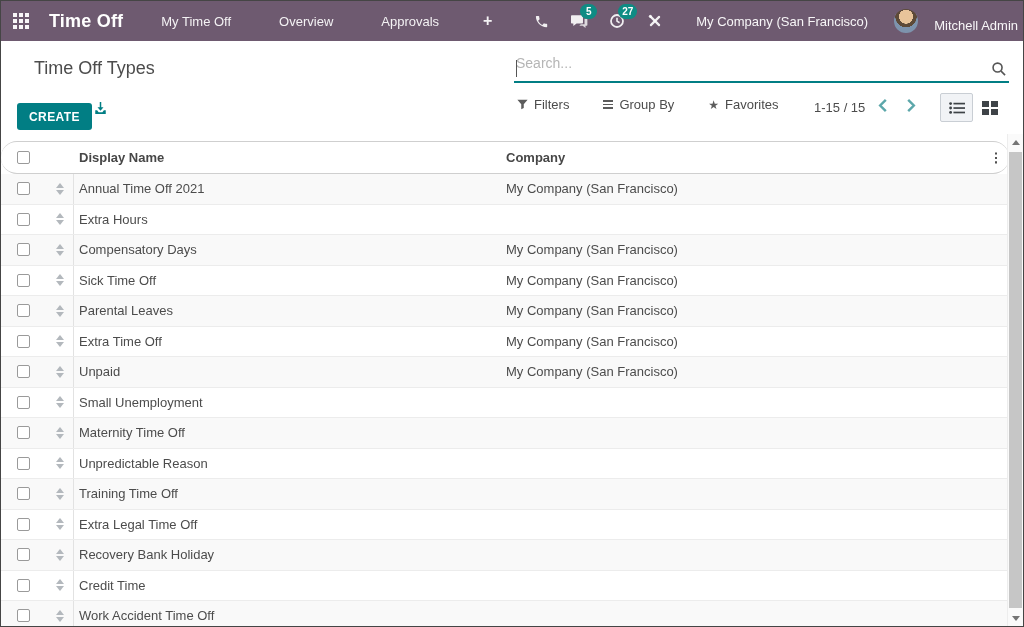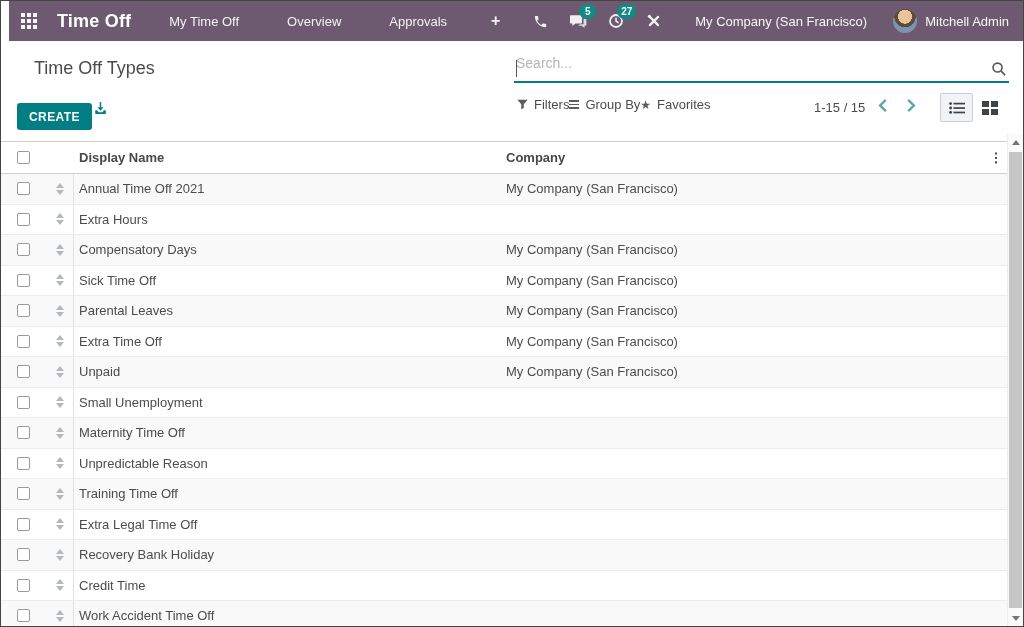--- a/index.html
+++ b/index.html
@@ -1,74 +1,74 @@
 <!DOCTYPE html>
 <html style="--navbar-bg: #6e5a70; --accent: #017e84; --badge: #0e8c84;"><head>
 <meta charset="utf-8">
 <style>
   * { margin:0; padding:0; box-sizing:border-box; }
   html,body { width:1024px; height:627px; overflow:hidden; }
   body { font-family:"Liberation Sans", sans-serif; color:#4c4c4c; background:#fff; }
   .frame { position:relative; width:1024px; height:627px; border:1px solid #454545; background:#fff; overflow:hidden; }
 
   
-  .navbar { position:absolute; top:0; left:8px; right:0; height:40px;
+  .navbar { position:absolute; top:0; left:0; right:0; height:40px;
             background:var(--navbar-bg,#6e5a70); display:flex; align-items:center; color:#fff; }
   .apps-btn { width:40px; height:40px; display:flex; align-items:center; justify-content:center; cursor:pointer; }
   .apps-grid { display:grid; grid-template-columns:repeat(3,4px); grid-template-rows:repeat(3,4px); gap:2px; }
   .apps-grid i { background:#fff; width:4px; height:4px; opacity:.95; }
   .brand { font-size:18px; font-weight:bold; margin:0 14px 0 8px; letter-spacing:.2px; }
   .nav-menu { display:flex; align-items:center; gap:0; height:100%; }
   .nav-item { padding:0 24px; height:100%; display:flex; align-items:center; font-size:13px; color:rgba(255,255,255,.92); cursor:pointer; }
   .nav-plus { font-size:16px; font-weight:bold; padding:0 20px; }
   .nav-right { margin-left:auto; display:flex; align-items:center; height:100%; }
   .sysicon { position:relative; width:38px; height:40px; display:flex; align-items:center; justify-content:center; cursor:pointer; color:rgba(255,255,255,.9); }
   .sysicon svg { display:block; }
   .badge { position:absolute; top:3px; left:20px; min-width:17px; height:15px; padding:0 4px;
            background:var(--badge,#0e8c84); color:#fff; font-size:10px; font-weight:bold;
            border-radius:8px; display:flex; align-items:center; justify-content:center; }
   .company-switch { font-size:13px; padding:0 26px 0 22px; cursor:pointer; color:rgba(255,255,255,.95); }
-  .user-menu { display:flex; align-items:center; gap:8px; padding-right:14px; cursor:pointer; }
+  .user-menu { display:flex; align-items:flex-end; gap:16px; padding-right:5px; cursor:pointer; }
   .avatar { width:24px; height:24px; border-radius:50%;
             background:radial-gradient(circle at 50% 32%, #e8c49a 0 34%, #5d4a38 35% 52%, #7d93ad 53% 100%); }
   .user-name { font-size:13px; color:rgba(255,255,255,.95); }
 
   
   .page-title { position:absolute; left:33px; top:57px; font-size:18px; color:#4c4c4c; }
   .searchbox { position:absolute; left:513px; right:14px; top:53px; height:29px; border-bottom:2px solid var(--accent,#017e84); }
   .searchbox input { width:100%; height:100%; border:none; outline:none; font-size:14px; color:#4c4c4c; padding:0 26px 12px 2px; font-family:"Liberation Sans",sans-serif; background:transparent; }
   .searchbox input::placeholder { color:#b5b5b5; }
   .search-caret { position:absolute; left:2px; top:6px; width:1px; height:17px; background:#555; }
   .search-mag { position:absolute; right:2px; top:7px; color:#555; cursor:pointer; }
 
   .create-btn { position:absolute; left:16px; top:94px; height:27px; padding:0 12px;
                 background:var(--accent,#017e84); color:#fff; font-size:12px; font-weight:bold;
                 border:none; border-radius:3px; letter-spacing:.4px; cursor:pointer; font-family:"Liberation Sans",sans-serif;margin-top:8px; }
   .export-btn { position:absolute; left:92px; top:99px; color:var(--accent,#017e84); cursor:pointer; }
 
-  .search-opts { position:absolute; left:516px; top:96px; display:flex; font-size:13px; color:#4c4c4c; }
+  .search-opts { position:absolute; left:516px; top:96px; display:flex; gap:34px; font-size:13px; color:#4c4c4c; }
   .search-opt { display:flex; align-items:center; gap:6px; cursor:pointer; }
   .opt-icon { color:#5c5c5c; display:flex; align-items:center; }
   .groupby-lines { display:inline-block; width:10px; }
   .groupby-lines i { display:block; height:1.6px; background:#5c5c5c; margin:2px 0; }
   .star { font-size:12px; color:#5c5c5c; }
 
   .pager { position:absolute; top:99px; left:813px; font-size:13px; color:#4c4c4c; }
   .pager-prev { position:absolute; top:97px; left:876px; color:#5ca7aa; cursor:pointer; }
   .pager-next { position:absolute; top:97px; left:904px; color:#5ca7aa; cursor:pointer; }
 
   .view-switcher { position:absolute; top:92px; right:17px; display:flex; }
   .vs-btn { width:33px; height:29px; display:flex; align-items:center; justify-content:center; cursor:pointer; background:#fff; border:1px solid transparent; }
   .vs-btn.active { background:#f1f3f6; border:1px solid #c9ced4; border-radius:2px; }
   .kanban-ic { display:grid; grid-template-columns:7px 7px; grid-template-rows:6px 6px; gap:2px; }
   .kanban-ic i { background:#3e4347; }
 
   
   .table { position:absolute; top:140px; left:0; width:1008px; }
-  .thead { display:flex; align-items:center; height:33px; border-top:1px solid #cfcfcf; border-bottom:1px solid #cfcfcf; font-weight:bold; font-size:13px; color:#474747; background:#fff; }
+  .thead { display:flex; align-items:center; height:33px; border-top:1px solid #cfcfcf; border-bottom:1px solid #cfcfcf; font-weight:bold; font-size:13px; color:#474747; background:#fff;border-radius:16px; }
   .trow { display:flex; align-items:center; height:30.5px; border-bottom:1px solid #ececec; font-size:13px; color:#4c4c4c; cursor:pointer; background:#fff; }
   .trow:nth-child(odd) { background:#f9f9f9; }
   .col-check { width:45px; padding-left:16px; display:flex; align-items:center; }
   .cb { width:13px; height:13px; border:1px solid #9a9a9a; border-radius:2px; background:#fff; cursor:pointer; }
   .col-handle { width:28px; align-self:stretch; display:flex; align-items:center; justify-content:center; border-right:1px solid #e2e2e2; }
   .sort-handle { display:flex; flex-direction:column; gap:2px; cursor:grab; }
   .sort-handle i { width:0; height:0; border-left:4px solid transparent; border-right:4px solid transparent; }
   .sort-up { border-bottom:5px solid #b3b8bd; }
   .sort-down { border-top:5px solid #b3b8bd; }
   .col-name { width:410px; padding-left:5px; white-space:nowrap; overflow:hidden; }

